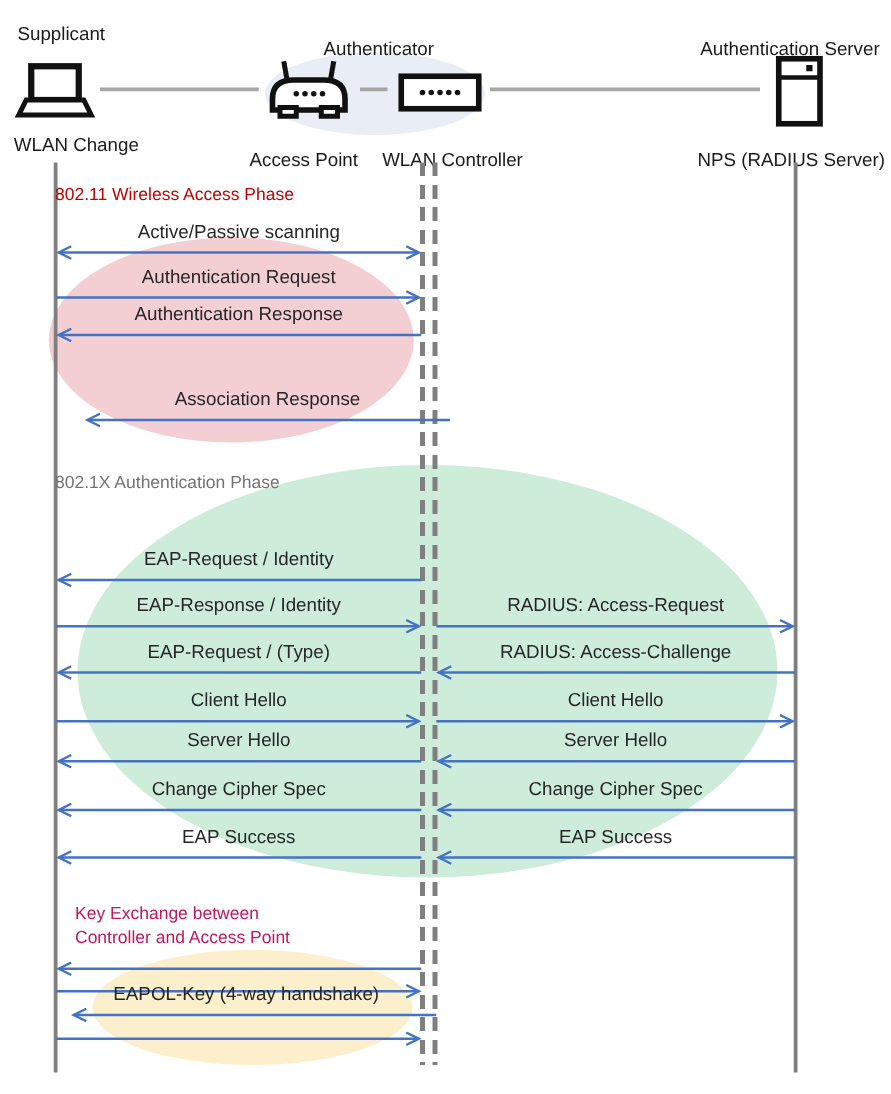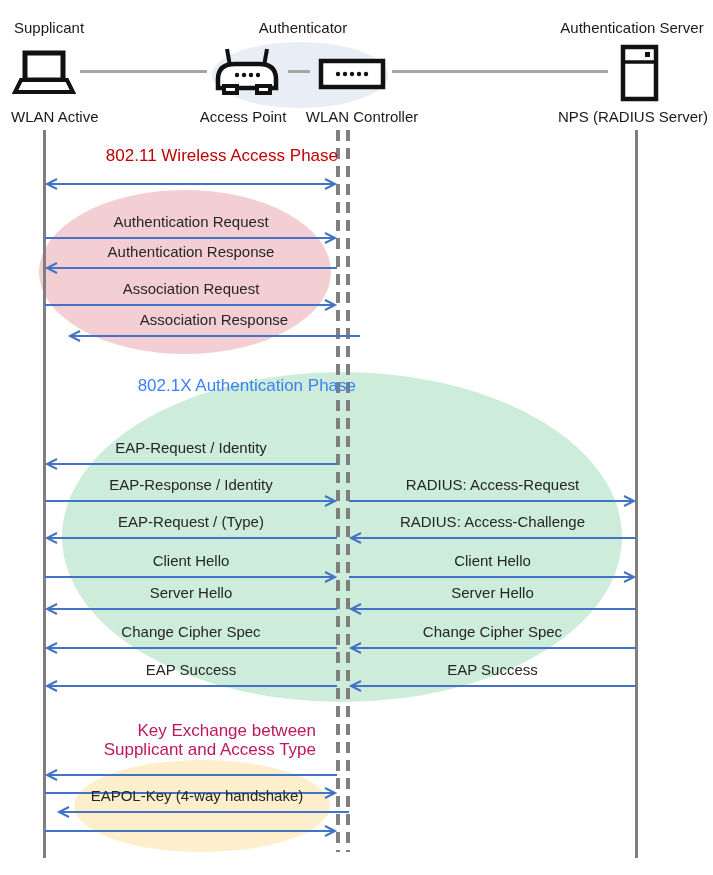--- a/index.html
+++ b/index.html
@@ -11,23 +11,23 @@
   .ellipse { position:absolute; border-radius:50%; }
   .lifeline { position:absolute; width:3px; background:#7F7F7F; }
   .lifeline-dashed {
     position:absolute; width:4px;
     background:repeating-linear-gradient(to bottom, #7F7F7F 0 11px, transparent 11px 18px);
   }
   .connector { position:absolute; height:3px; background:#A6A6A6; }
   .role-label, .device-label {
     position:absolute; font-size:15px; color:#1a1a1a; white-space:nowrap;
   }
-  .centered { text-align:center; }
+  .centered { text-align:center;margin-top:12px; }
   .phase-title {
-    position:absolute; font-size:17px; text-align:right; white-space:nowrap; line-height:19px;
+    position:absolute; font-size:14px; text-align:left; white-space:nowrap; line-height:19px;
   }
   .msg { position:absolute; }
   .msg-label {
     display:block; text-align:center; font-size:15px; line-height:18px; height:18px;
     white-space:nowrap; color:#262626;
   }
   .arrow { display:block; margin-top:1px; }
   .arrow-only { position:absolute; }
   .icon { position:absolute; }
   svg { display:block; }
@@ -80,65 +80,59 @@
     </svg>
   </div>
   <div class="icon" style="left:620px; top:44px;">
     <svg width="40" height="58" viewBox="0 0 40 58">
       <rect x="3" y="3" width="33" height="52" fill="#fff" stroke="#111" stroke-width="4.5"></rect>
       <line x1="3" y1="18" x2="36" y2="18" stroke="#111" stroke-width="3.5"></line>
       <rect x="25" y="8" width="5" height="5" fill="#111"></rect>
     </svg>
   </div>
 
-  <div class="device-label" style="left:11px; top:108px;">WLAN Active</div>
+  <div class="device-label" style="left:11px; top:108px;">WLAN Change</div>
   <div class="device-label centered" style="left:193px; top:108px; width:100px;">Access Point</div>
   <div class="device-label centered" style="left:305px; top:108px; width:114px;">WLAN Controller</div>
   <div class="device-label centered" style="left:558px; top:108px; width:150px;">NPS (RADIUS Server)</div>
 
   <div class="lifeline" style="left:43px; top:130px; height:728px;"></div>
   <div class="lifeline-dashed" style="left:336px; top:130px; height:722px;"></div>
   <div class="lifeline-dashed" style="left:346px; top:130px; height:722px;"></div>
   <div class="lifeline" style="left:635px; top:130px; height:728px;"></div>
 
   <div class="phase-title" style="left:44px; top:146px; width:294px; color:#C00000;">802.11 Wireless Access Phase</div>
-  <div class="phase-title" style="left:44px; top:376px; width:312px; color:#3b82f6;">802.1X Authentication Phase</div>
+  <div class="phase-title" style="left:44px; top:376px; width:312px; color:#737373;">802.1X Authentication Phase</div>
   <div class="phase-title" style="left:60px; top:721px; width:256px; color:#be185d;">
     <span style="display:block;">Key Exchange between</span>
-    <span style="display:block;">Supplicant and Access Type</span>
+    <span style="display:block;">Controller and Access Point</span>
   </div>
 
   <div class="msg" style="left:44px; top:177px; width:294px;">
+    <span class="msg-label">Active/Passive scanning</span>
     <svg class="arrow" width="294" height="12" viewBox="0 0 294 12">
       <line x1="3" y1="6" x2="291" y2="6" stroke="#4472C4" stroke-width="2"></line>
       <polyline points="13,1 3,6 13,11" fill="none" stroke="#4472C4" stroke-width="2"></polyline>
       <polyline points="281,1 291,6 281,11" fill="none" stroke="#4472C4" stroke-width="2"></polyline>
     </svg>
   </div>
   <div class="msg" style="left:44px; top:213px; width:294px;">
     <span class="msg-label">Authentication Request</span>
     <svg class="arrow" width="294" height="12" viewBox="0 0 294 12">
       <line x1="1" y1="6" x2="291" y2="6" stroke="#4472C4" stroke-width="2"></line>
       <polyline points="281,1 291,6 281,11" fill="none" stroke="#4472C4" stroke-width="2"></polyline>
     </svg>
   </div>
   <div class="msg" style="left:44px; top:243px; width:294px;">
     <span class="msg-label">Authentication Response</span>
     <svg class="arrow" width="294" height="12" viewBox="0 0 294 12">
       <line x1="3" y1="6" x2="293" y2="6" stroke="#4472C4" stroke-width="2"></line>
       <polyline points="13,1 3,6 13,11" fill="none" stroke="#4472C4" stroke-width="2"></polyline>
     </svg>
   </div>
-  <div class="msg" style="left:44px; top:280px; width:294px;">
-    <span class="msg-label">Association Request</span>
-    <svg class="arrow" width="294" height="12" viewBox="0 0 294 12">
-      <line x1="1" y1="6" x2="291" y2="6" stroke="#4472C4" stroke-width="2"></line>
-      <polyline points="281,1 291,6 281,11" fill="none" stroke="#4472C4" stroke-width="2"></polyline>
-    </svg>
-  </div>
   <div class="msg" style="left:44px; top:311px; width:294px;margin-left:23px;">
     <span class="msg-label">Association Response</span>
     <svg class="arrow" width="294" height="12" viewBox="0 0 294 12">
       <line x1="3" y1="6" x2="293" y2="6" stroke="#4472C4" stroke-width="2"></line>
       <polyline points="13,1 3,6 13,11" fill="none" stroke="#4472C4" stroke-width="2"></polyline>
     </svg>
   </div>
 
   <div class="msg" style="left:44px; top:439px; width:294px;">
     <span class="msg-label">EAP-Request / Identity</span>

